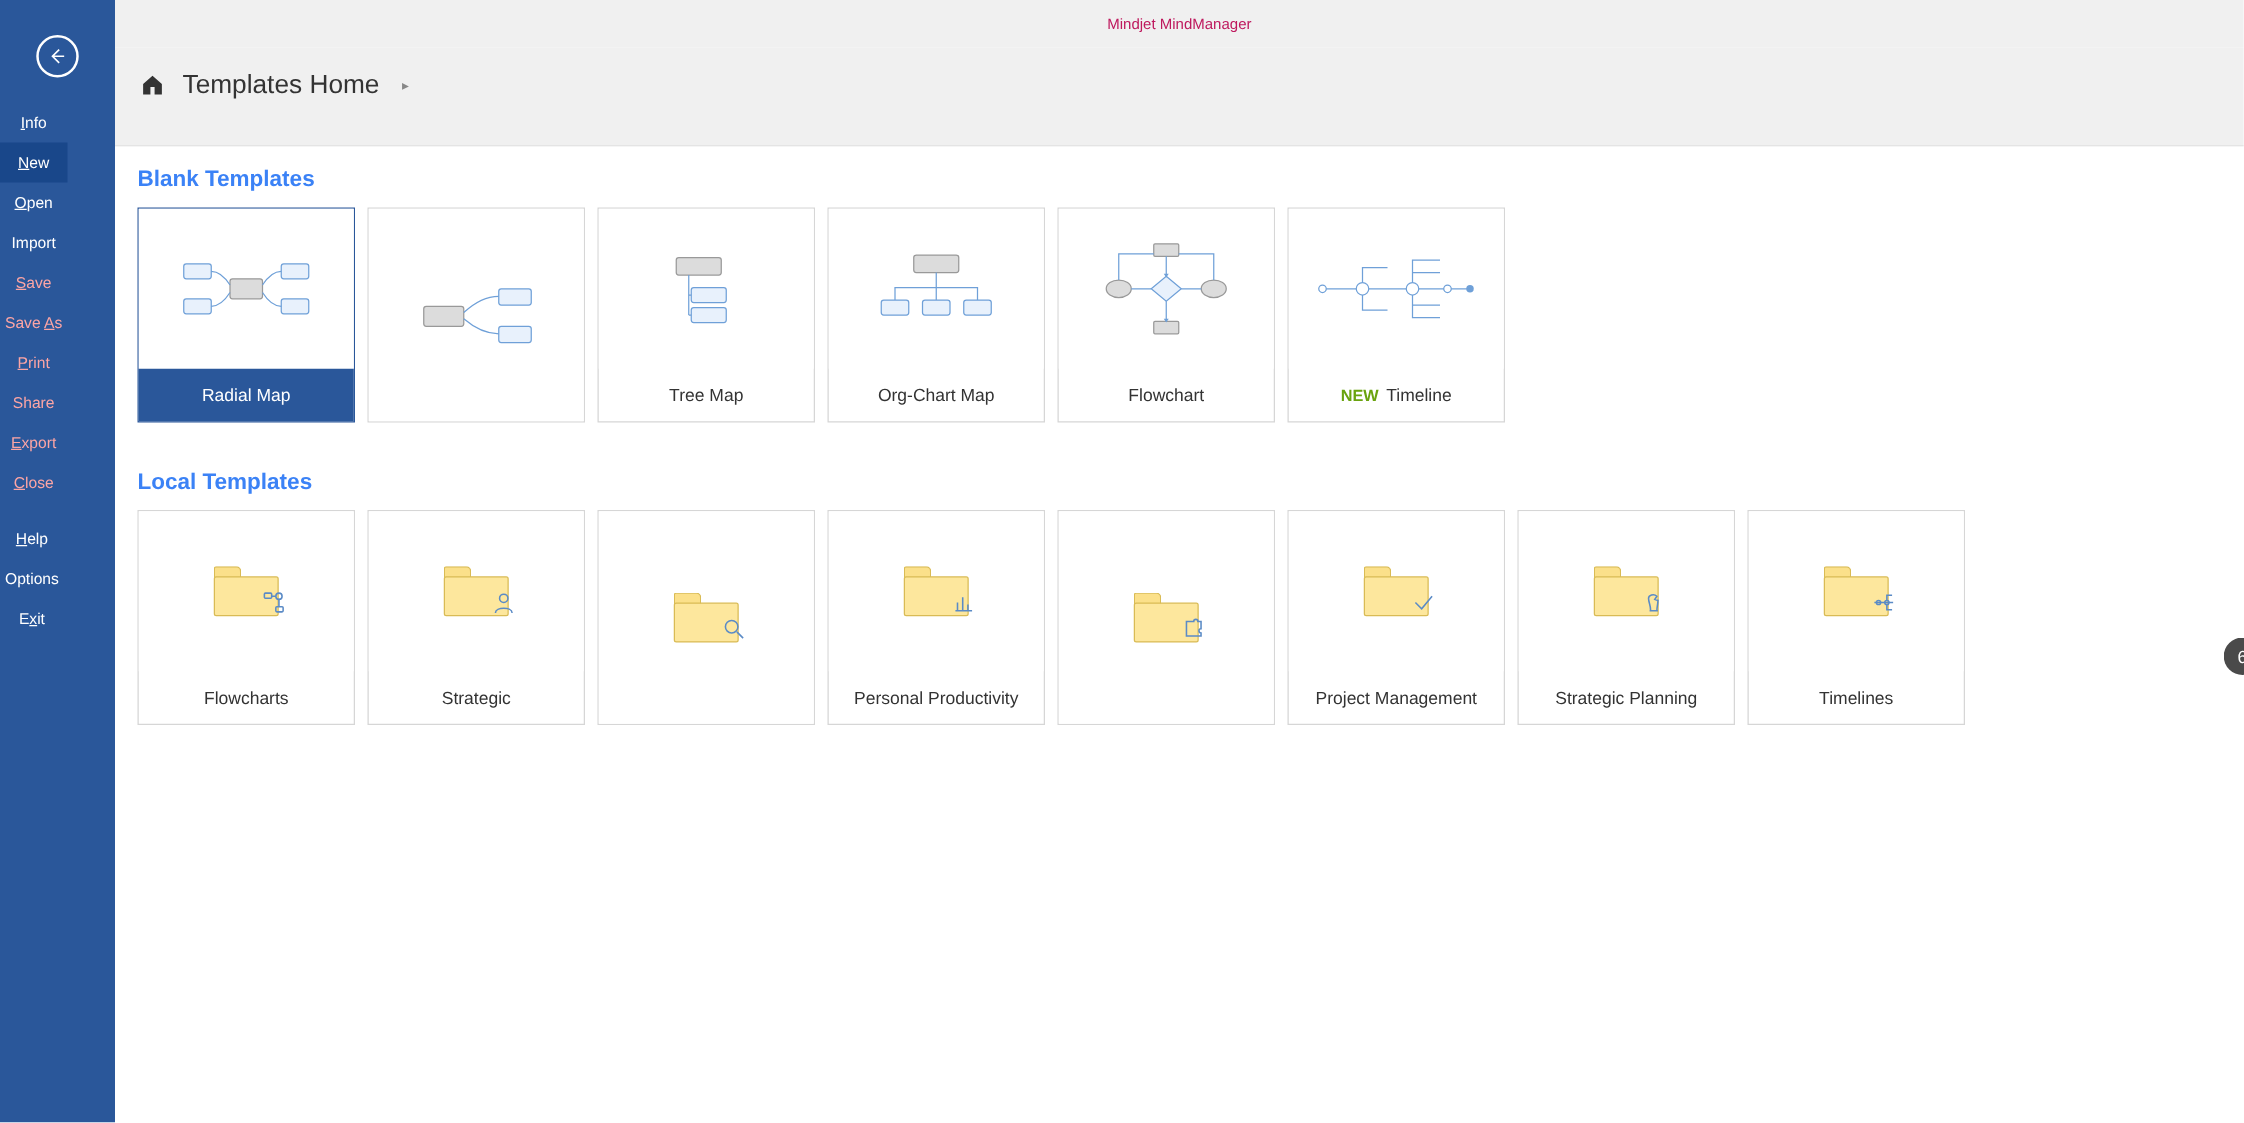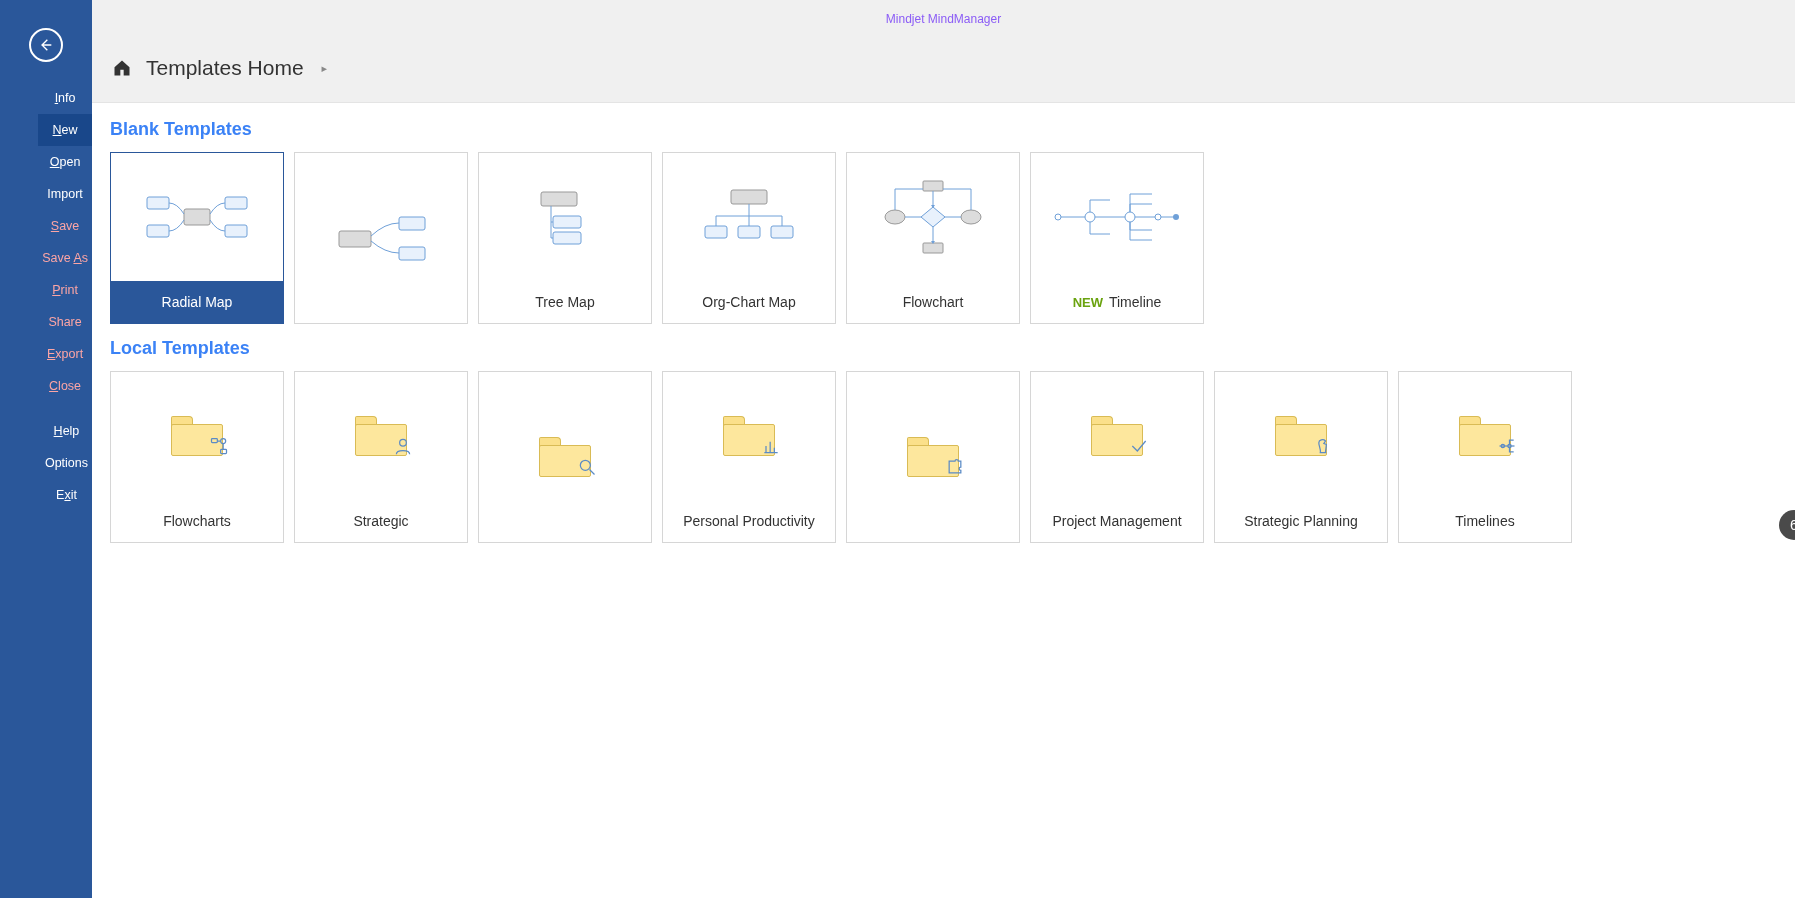--- a/index.html
+++ b/index.html
@@ -1,39 +1,39 @@
 <!DOCTYPE html>
 <html><head>
 <meta charset="utf-8">
 <style>
 * { margin:0; padding:0; box-sizing:border-box; font-family:"Segoe UI",Arial,sans-serif; }
 html,body { height:100%; }
 body { display:flex; background:#fff; overflow:hidden; }
 
 
-.sidebar { width:92px; background:#2a579a; color:#fff; display:flex; flex-direction:column; align-items:flex-end; flex:0 0 92px; }
+.sidebar { width:92px; background:#2a579a; color:#fff; display:flex; flex-direction:column; align-items:flex-start; flex:0 0 92px; }
 .back-btn { width:34px; height:34px; border:2px solid #fff; border-radius:50%; margin:28px auto 20px; display:flex; align-items:center; justify-content:center; cursor:pointer; }
 .back-btn svg { width:16px; height:16px; stroke:#fff; stroke-width:2; fill:none; }
 .side-item { font-size:12.5px; color:#fff; text-align:center; padding:9px 4px; cursor:pointer; }
 .side-item.selected { background:#19478a; }
 .side-item.disabled { color:#fca5a5; }
 .side-item .ul { text-decoration:underline; }
 .side-sep { height:1px; background:#5a7db6; margin:6px 14px; }
 
 
 .main { flex:1; display:flex; flex-direction:column; min-width:0; }
-.titlebar { height:38px; background:#f0f0f0; display:flex; align-items:center; justify-content:center; font-size:12px; color:#8b5cf6; }
-.header { background:#f0f0f0; padding:18px 20px 22px; display:flex; align-items:center; gap:14px; border-bottom:1px solid #e4e4e4; }
+.titlebar { height:38px; background:#f0f0f0; display:flex; align-items:center; justify-content:center; font-size:12px; color:#be185d; }
+.header { background:#f0f0f0; padding:18px 20px 36px; display:flex; align-items:center; gap:14px; border-bottom:1px solid #e4e4e4; }
 .header svg { width:20px; height:20px; fill:#333; }
 .header-title { font-size:21px; font-weight:300; color:#333; }
 .chev { font-size:11px; color:#888; margin-left:4px; }
 
 .content { padding:16px 10px 0 18px; overflow:auto; flex:1; }
 .section-title { font-size:18px; font-weight:700; color:#3b82f6; margin:0 0 12px 0; }
-.card-row { display:flex; gap:10px; margin-bottom:14px; flex-wrap:nowrap; }
+.card-row { display:flex; gap:10px; margin-bottom:37px; flex-wrap:nowrap; }
 
 .card { width:174px; height:172px; border:1px solid #d6d6d6; background:#fff; display:flex; flex-direction:column; cursor:pointer; flex:0 0 174px; }
 .card.selected { border-color:#2a579a; }
 .card-preview { flex:1; display:flex; align-items:center; justify-content:center; background:#fff; }
 .card-label { height:42px; display:flex; align-items:center; justify-content:center; font-size:14px; color:#333; gap:6px; }
 .card.selected .card-label { background:#2a579a; color:#fff; }
 .badge-new { color:#6aa30f; font-size:13px; font-weight:600; }
 
 
 .folder { position:relative; width:52px; height:40px; }

